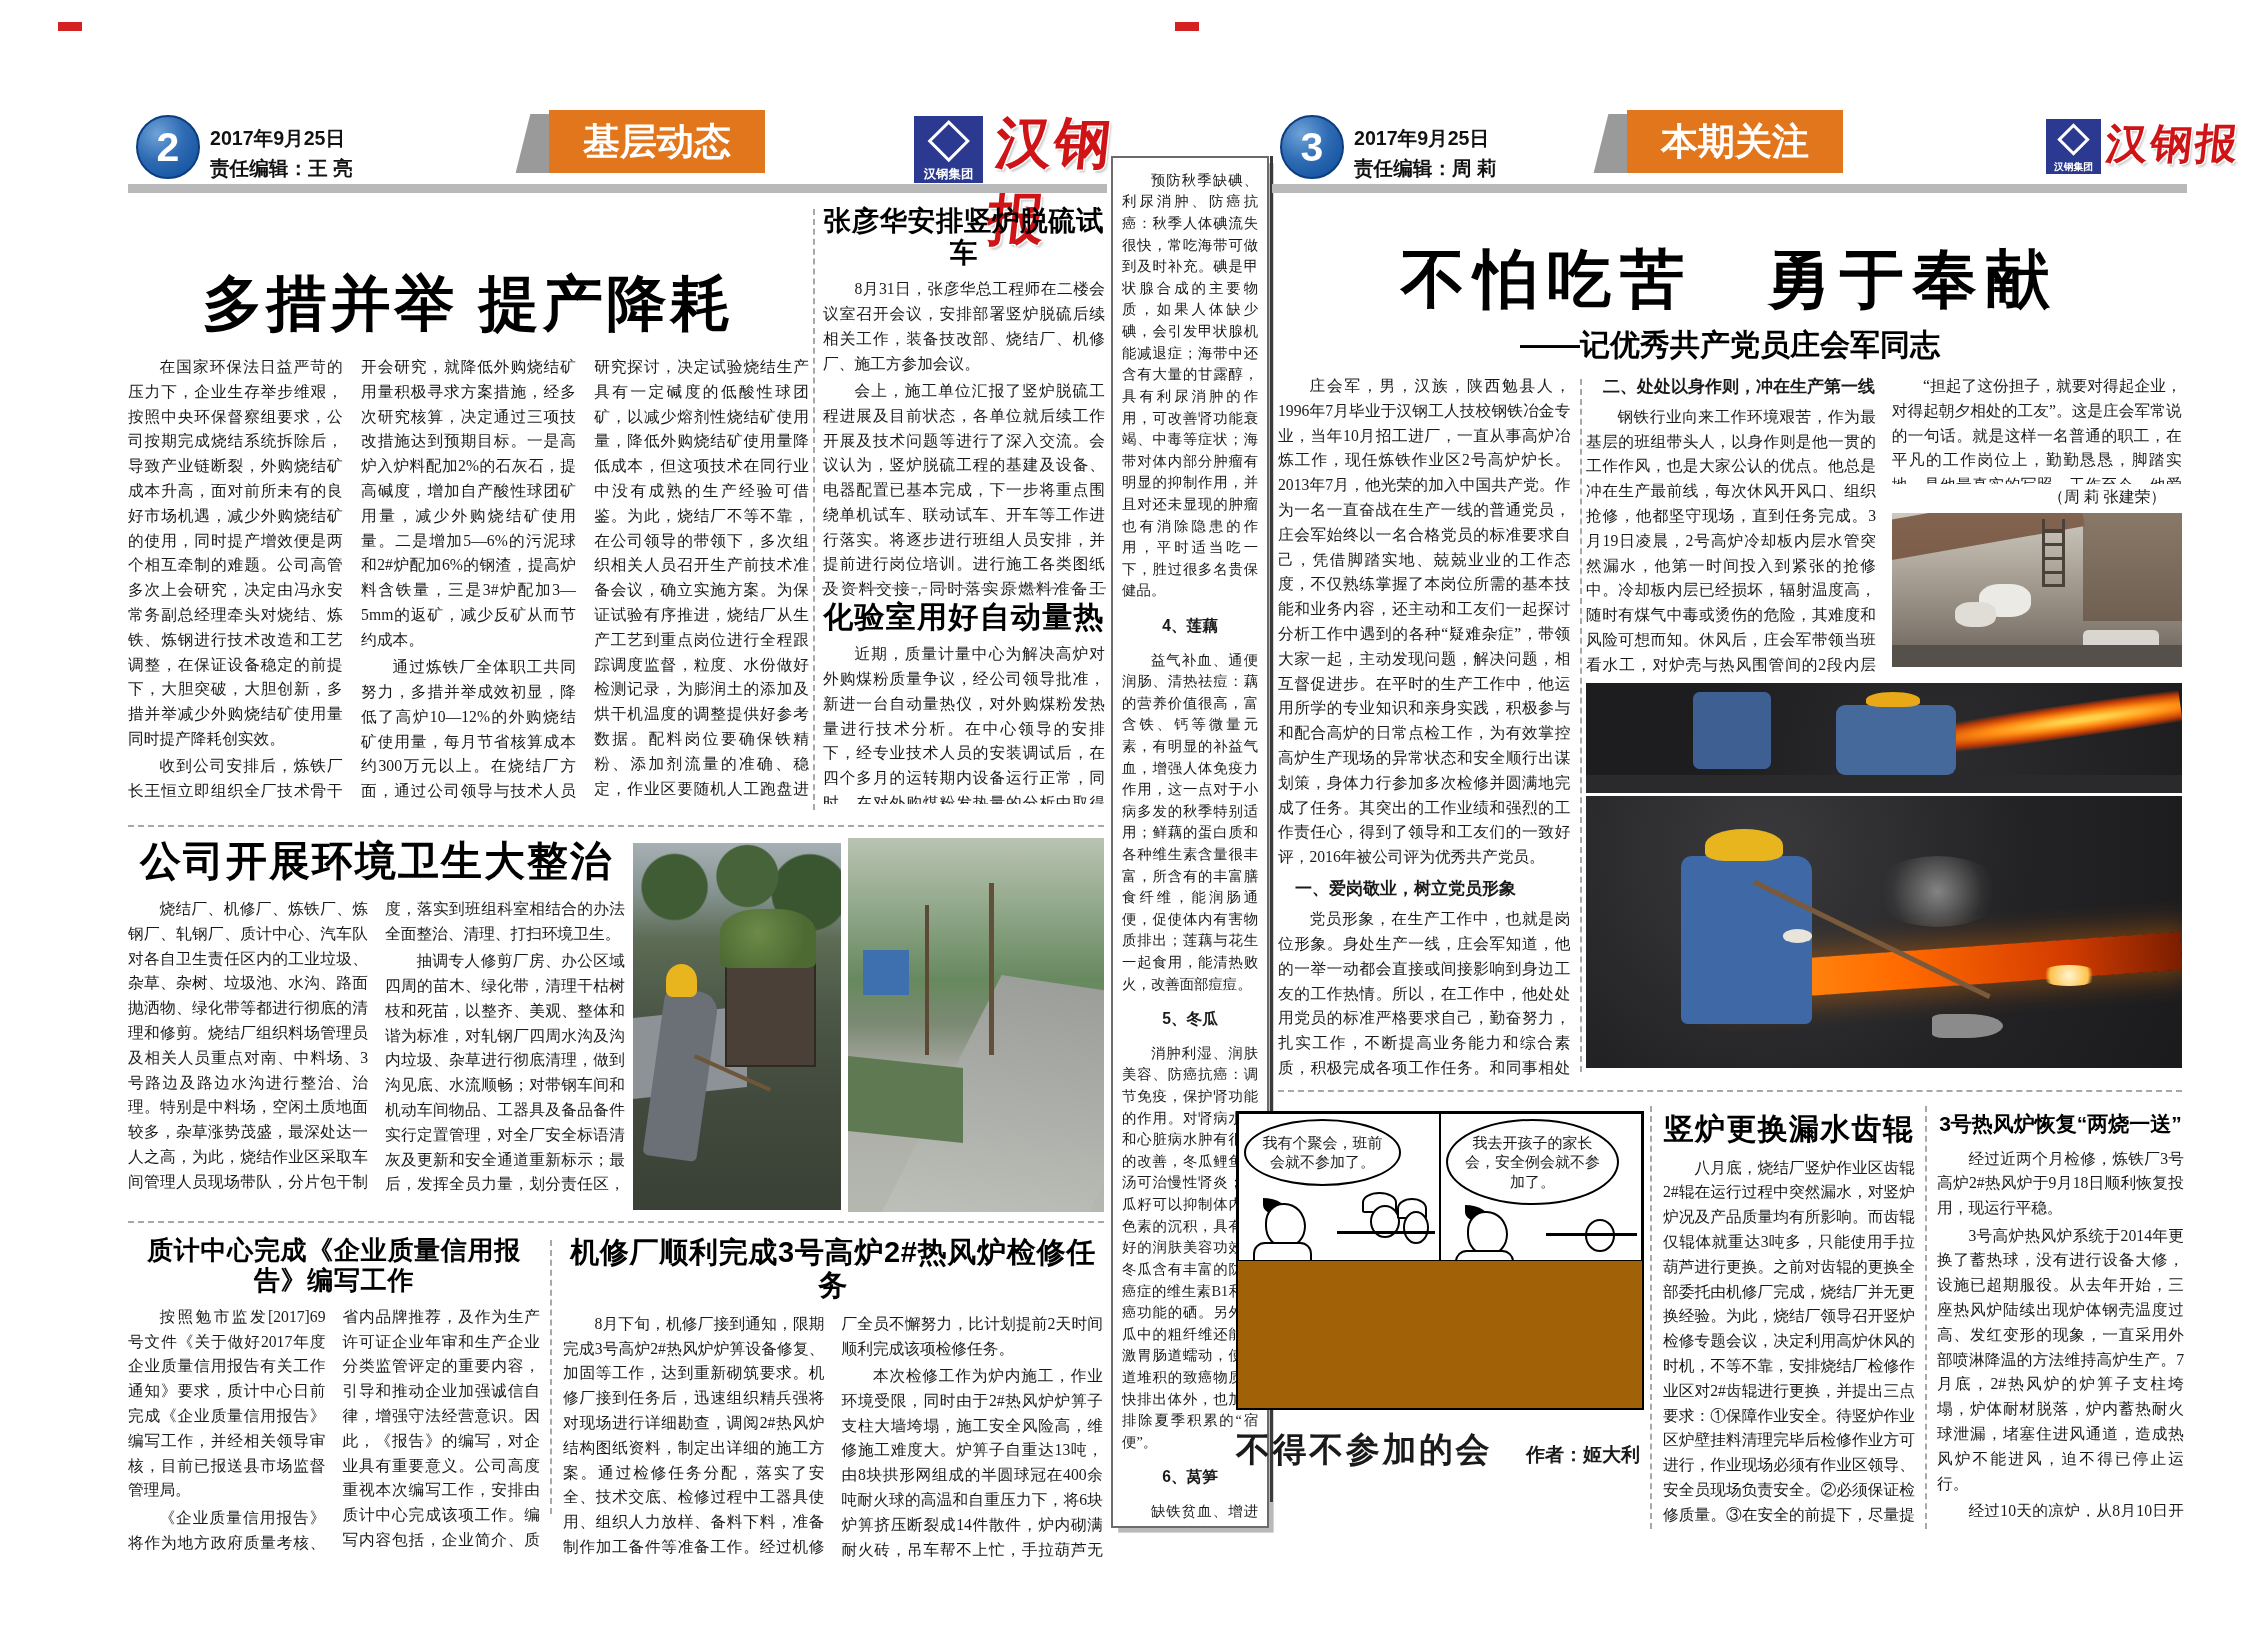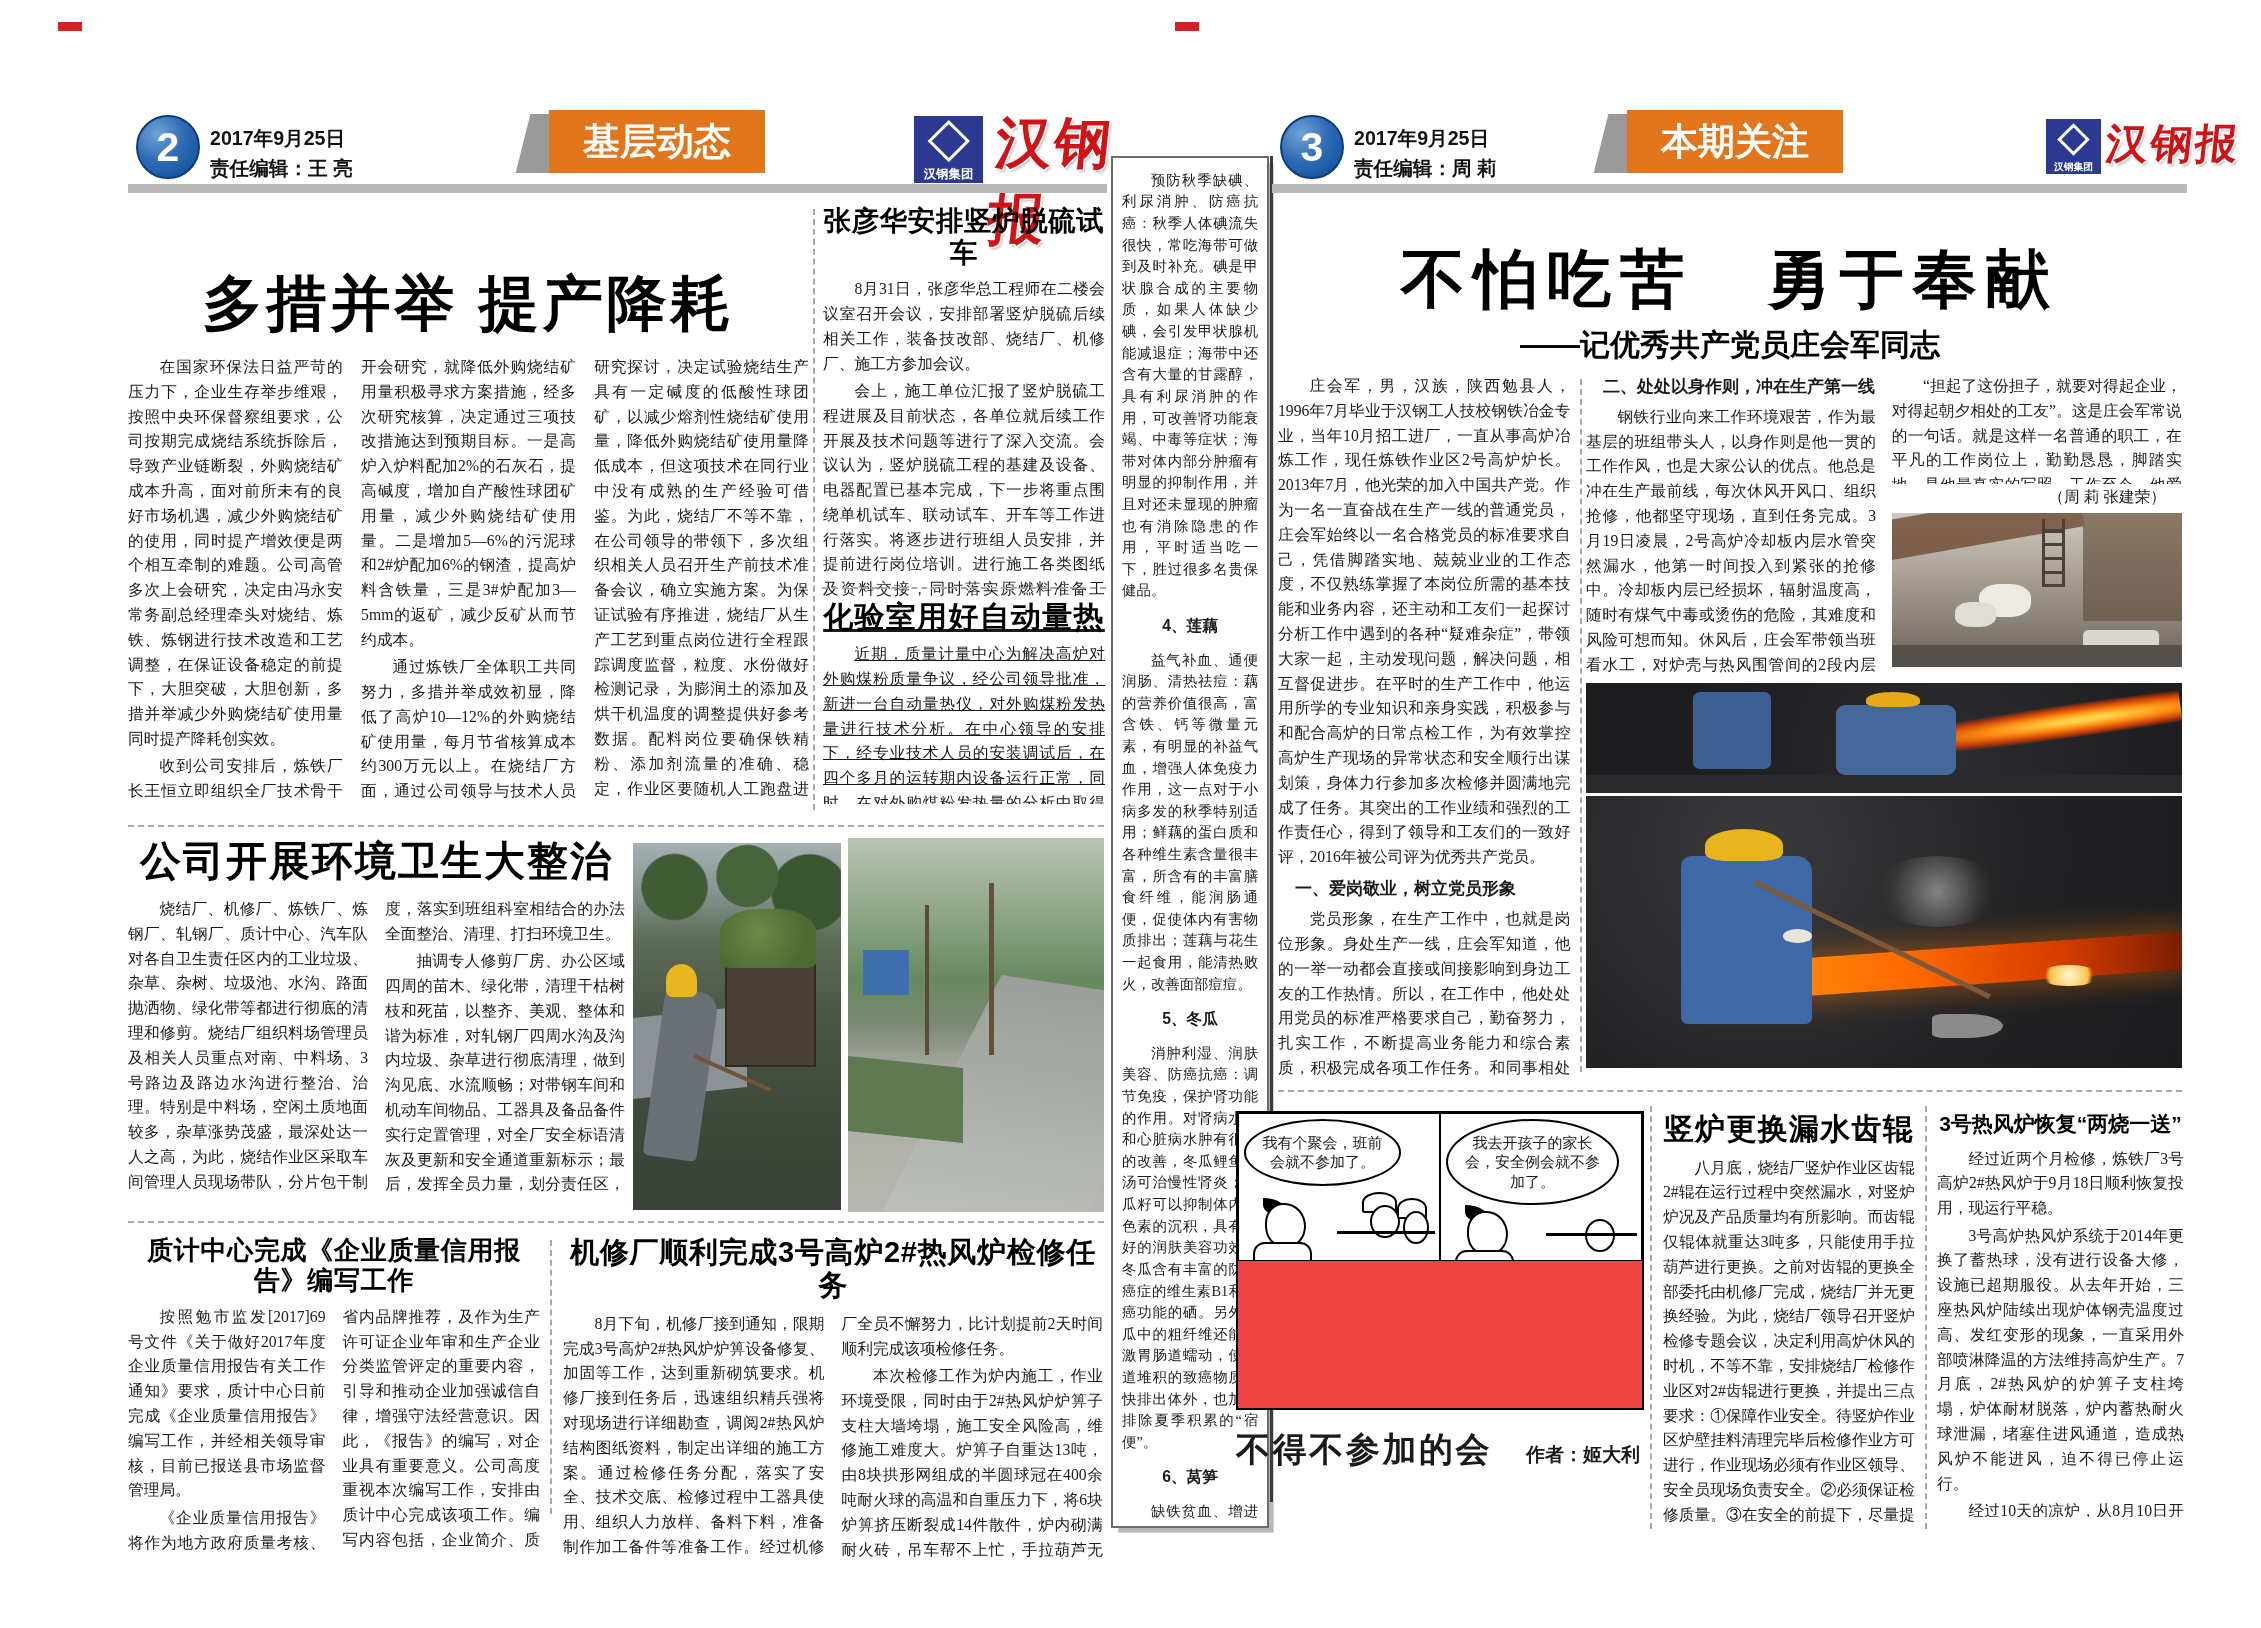--- a/index.html
+++ b/index.html
@@ -112,21 +112,21 @@
     background:linear-gradient(90deg,#ff9a1a,#ff6a00 40%,#d43c00 75%,#7a1e00);box-shadow:0 0 26px 9.1px #ff7a0055;}
   .p-m2 .spark{right:14%;top:62%;width:10%;height:8%;border-radius:50%;
     background:radial-gradient(circle,#fff5d0,#ffc24a 60%,transparent 75%);}
   .p-m2 .worker{left:16%;top:22%;width:22%;height:62%;background:#3e68a6;border-radius:10.5px 15.7px 6.5px 6.5px;}
   .p-m2 .helmet{left:20%;top:12%;width:13%;height:12%;background:#e8b51f;border-radius:50% 50% 25% 25%;}
   .p-m2 .shaft{left:26%;top:52%;width:44%;height:4.6px;background:#7a5a3a;transform:rotate(26deg);}
   .p-m2 .blade{left:58%;top:80%;width:12%;height:9%;background:#8b8b8b;border-radius:20% 60% 60% 20%;}
   .p-m2 .glove{left:33%;top:49%;width:5%;height:5%;background:#e8e4da;border-radius:50%;}
   
   .comic{display:grid;grid-template-columns:1fr 1fr;grid-template-rows:1fr 1fr;
-    border:2.6px solid #000;background:#ef4444;}
+    border:2.6px solid #000;background:#a16207;}
   .panel{border:1.3px solid #000;position:relative;overflow:hidden;background:#fff;}
   .bubble{position:absolute;left:5.2px;top:5.2px;width:62%;border:2px solid #000;border-radius:50%;
     padding:11.8px 14.4px;font-family:"Liberation Sans","DejaVu Sans",sans-serif;
     font-size:15px;line-height:1.3;text-align:center;background:#fff;z-index:2;}
   .head{position:absolute;width:37px;height:41px;border:2px solid #000;border-radius:46% 54% 50% 50%;background:#fff;}
   .hair{position:absolute;width:26px;height:17px;background:#000;border-radius:0 100% 0 60%;}
   .torso{position:absolute;width:55px;height:46px;border:2px solid #000;border-radius:11.8px 11.8px 0 0;background:#fff;border-bottom:none;}
   .helm{position:absolute;width:31px;height:17px;border:2px solid #000;border-radius:50% 50% 8% 8%;background:#fff;}
   .mini{position:absolute;width:26px;height:29px;border:2px solid #000;border-radius:50%;background:#fff;}
   .deskline{position:absolute;height:2.6px;background:#000;}
@@ -169,21 +169,21 @@
 
 <div class="abs" style="left:823px;top:205px;width:282px;">
   <div class="headline h-s" style="font-size:27.4px;margin-bottom:9.1px;">张彦华安排竖炉脱硫试车</div>
   <div class="body-txt" style="height:327px;">
       <p>8月31日，张彦华总工程师在二楼会议室召开会议，安排部署竖炉脱硫后续相关工作，装备技改部、烧结厂、机修厂、施工方参加会议。</p>
       <p>会上，施工单位汇报了竖炉脱硫工程进展及目前状态，各单位就后续工作开展及技术问题等进行了深入交流。会议认为，竖炉脱硫工程的基建及设备、电器配置已基本完成，下一步将重点围绕单机试车、联动试车、开车等工作进行落实。将逐步进行班组人员安排，并提前进行岗位培训。进行施工各类图纸及资料交接，同时落实原燃料准备工作。</p>
     </div>
 </div>
 <div class="abs hr-dash" style="left:822px;top:587px;width:284px;"></div>
 
-<div class="abs" style="left:823px;top:600px;width:282px;text-decoration:underline;">
+<div class="abs" style="left:823px;top:600px;width:282px;">
   <div class="headline h-m" style="margin-bottom:7.8px;">化验室用好自动量热</div>
   <div class="body-txt" style="height:162px;">
       <p>近期，质量计量中心为解决高炉对外购煤粉质量争议，经公司领导批准，新进一台自动量热仪，对外购煤粉发热量进行技术分析。在中心领导的安排下，经专业技术人员的安装调试后，在四个多月的运转期内设备运行正常，同时，在对外购煤粉发热量的分析中取得了明显效果。</p>
     </div>
 </div>
 
 <div class="abs hr-dash" style="left:128px;top:825px;width:976px;"></div>
 
 <div class="abs" style="left:128px;top:838px;width:497px;">
   <div class="headline h-l" style="margin-bottom:11.8px;">公司开展环境卫生大整治</div>

